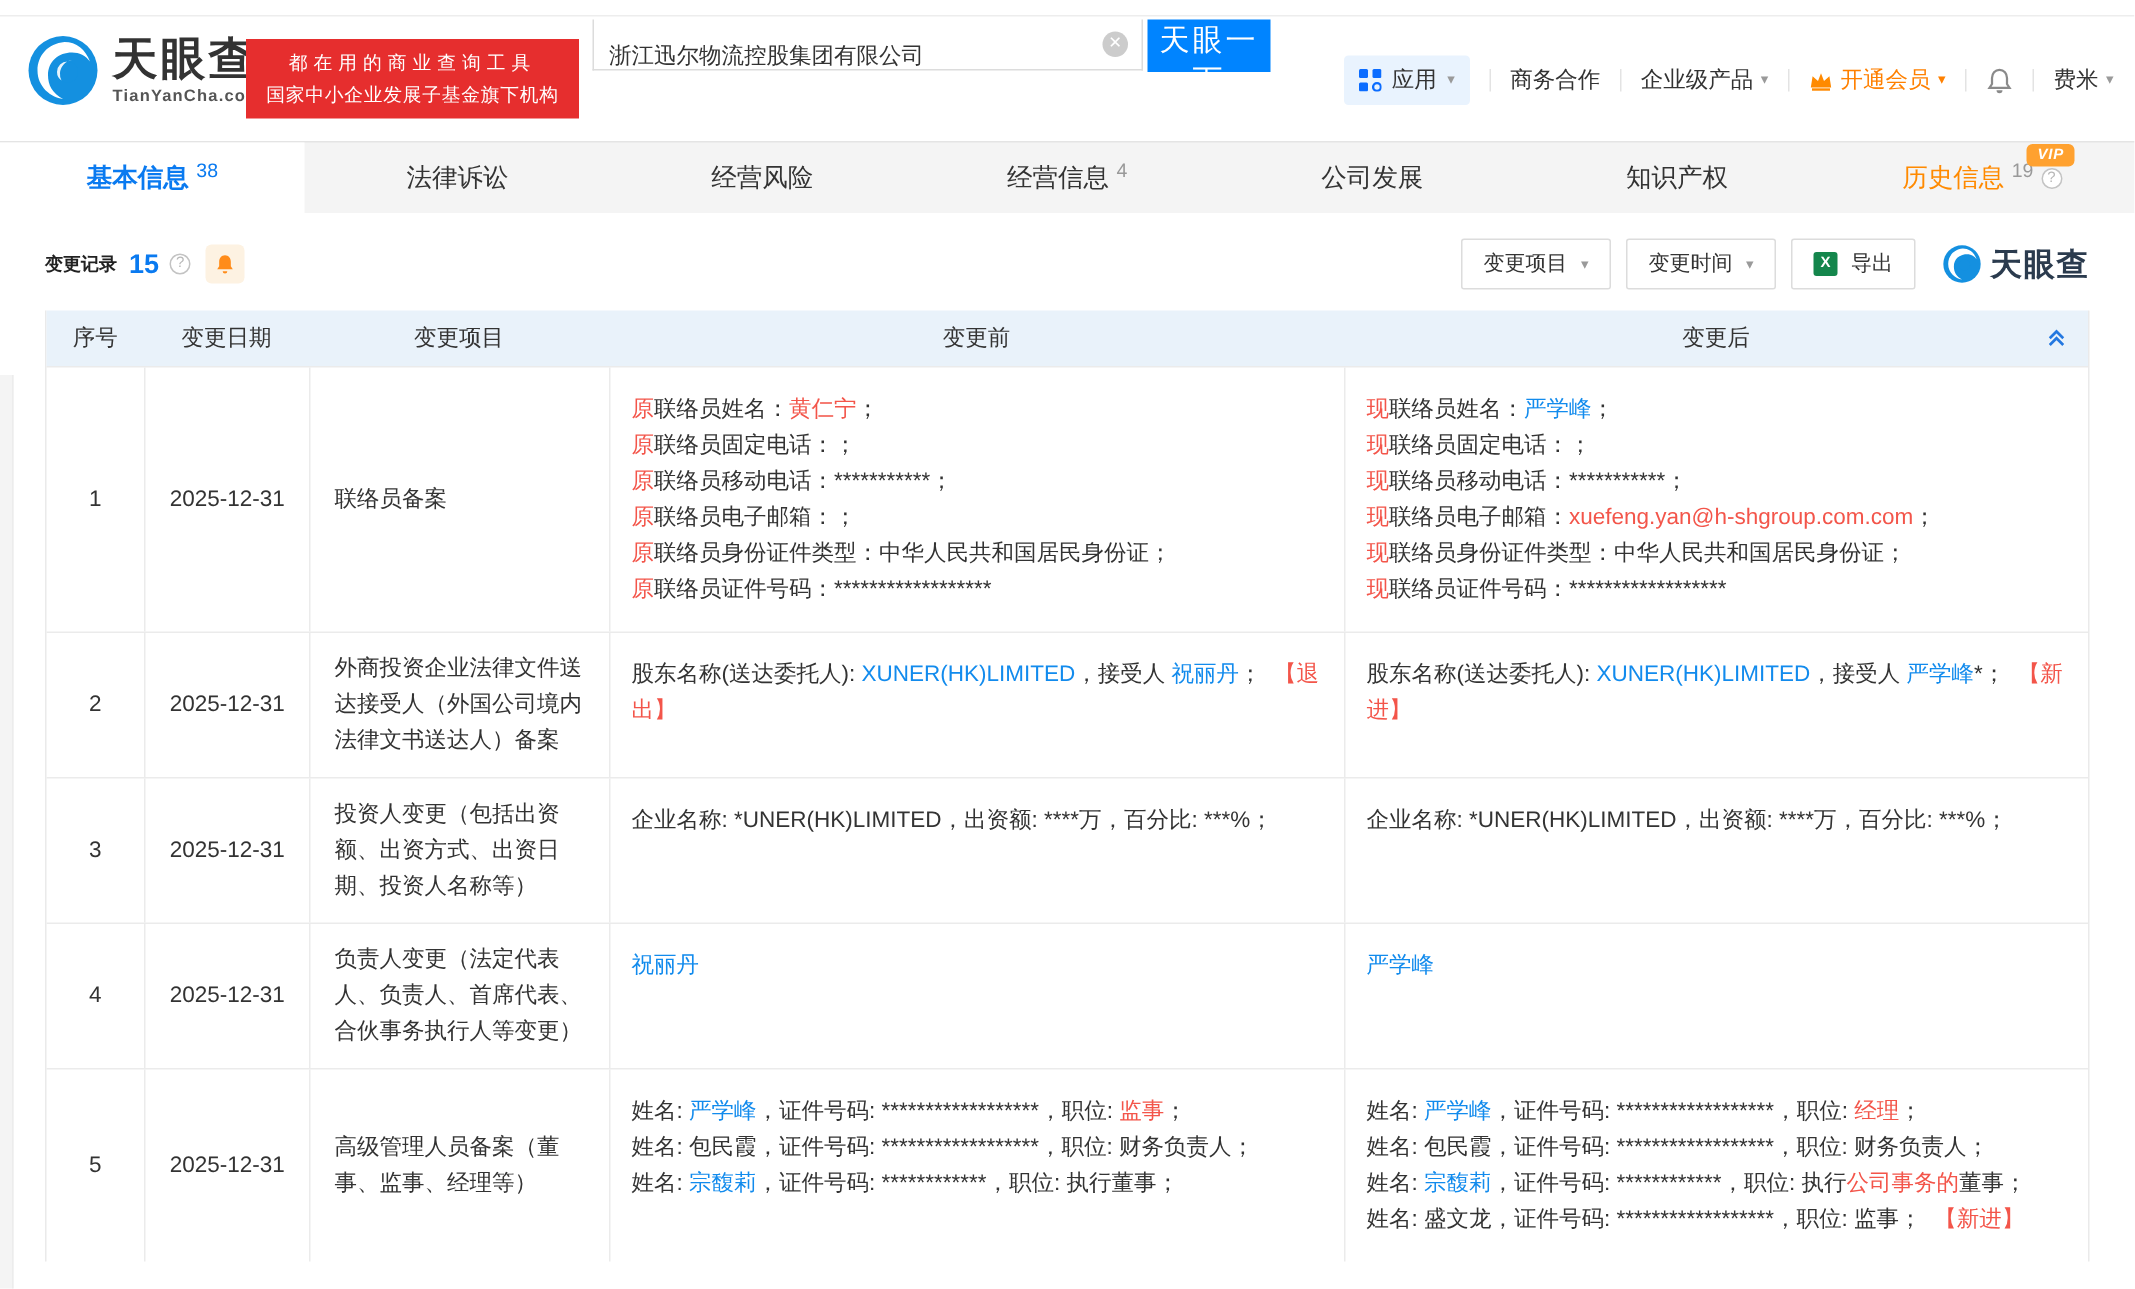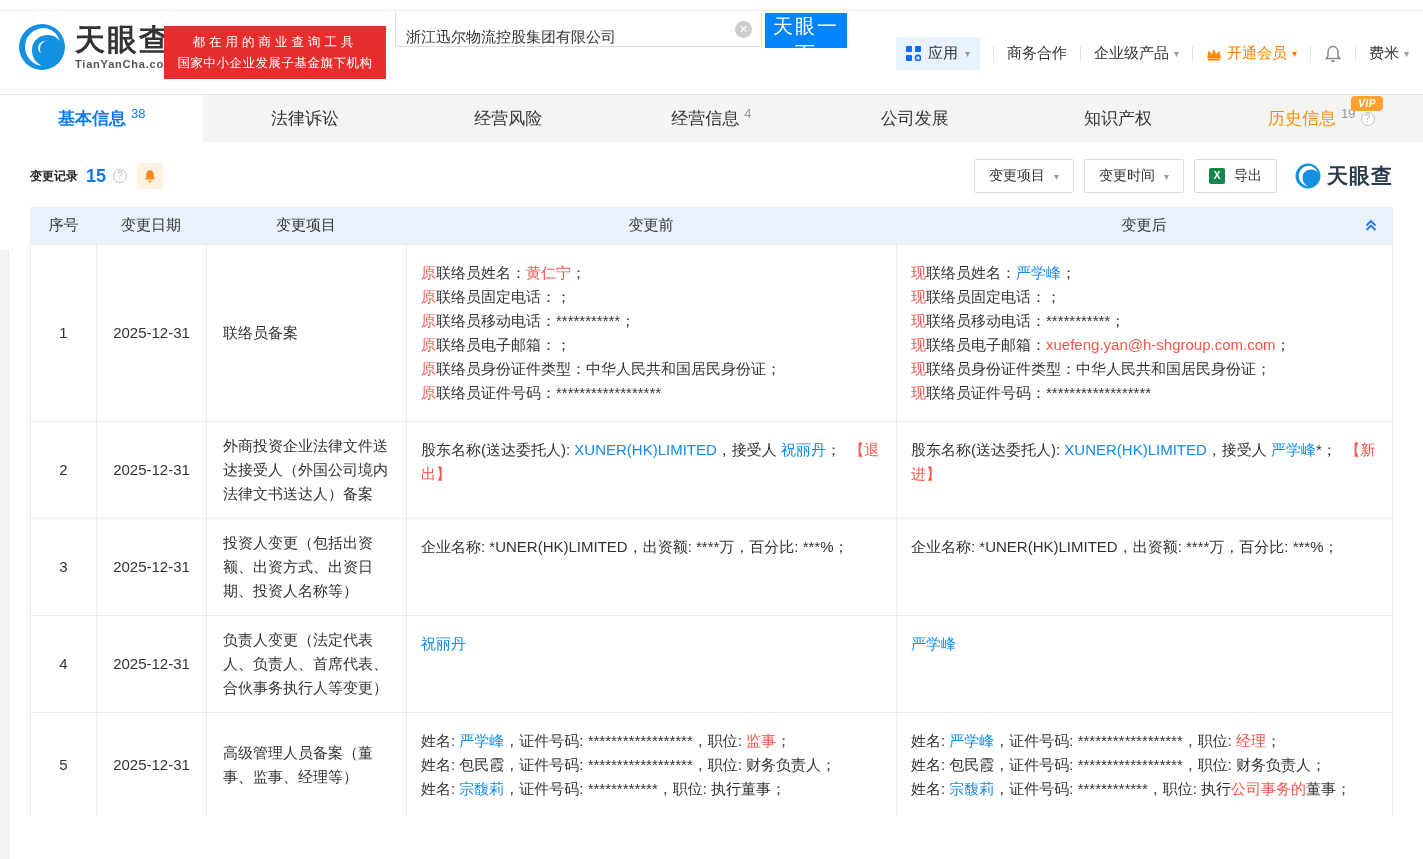--- a/index.html
+++ b/index.html
@@ -312,18 +312,19 @@
         </div>
         <div class="c rich">
           <div class="line"><span>姓名: </span><span class="seg-b">严学峰</span><span>，证件号码: ******************，职位: </span><span class="seg-r">监事</span><span>；</span></div>
           <div class="line"><span>姓名: 包民霞，证件号码: ******************，职位: 财务负责人；</span></div>
           <div class="line"><span>姓名: </span><span class="seg-b">宗馥莉</span><span>，证件号码: ************，职位: 执行董事；</span></div>
         </div>
         <div class="c rich">
           <div class="line"><span>姓名: </span><span class="seg-b">严学峰</span><span>，证件号码: ******************，职位: </span><span class="seg-r">经理</span><span>；</span></div>
           <div class="line"><span>姓名: 包民霞，证件号码: ******************，职位: 财务负责人；</span></div>
           <div class="line"><span>姓名: </span><span class="seg-b">宗馥莉</span><span>，证件号码: ************，职位: 执行</span><span class="seg-r">公司事务的</span><span>董事；</span></div>
+          <div class="line"><span>姓名: 盛文龙，证件号码: ******************，职位: 监事；  </span><span class="seg-r">【新进】</span></div>
         </div>
       </div>
     </div>
 </div>
 
 <div class="left-strip"></div>
 
 </body></html>

